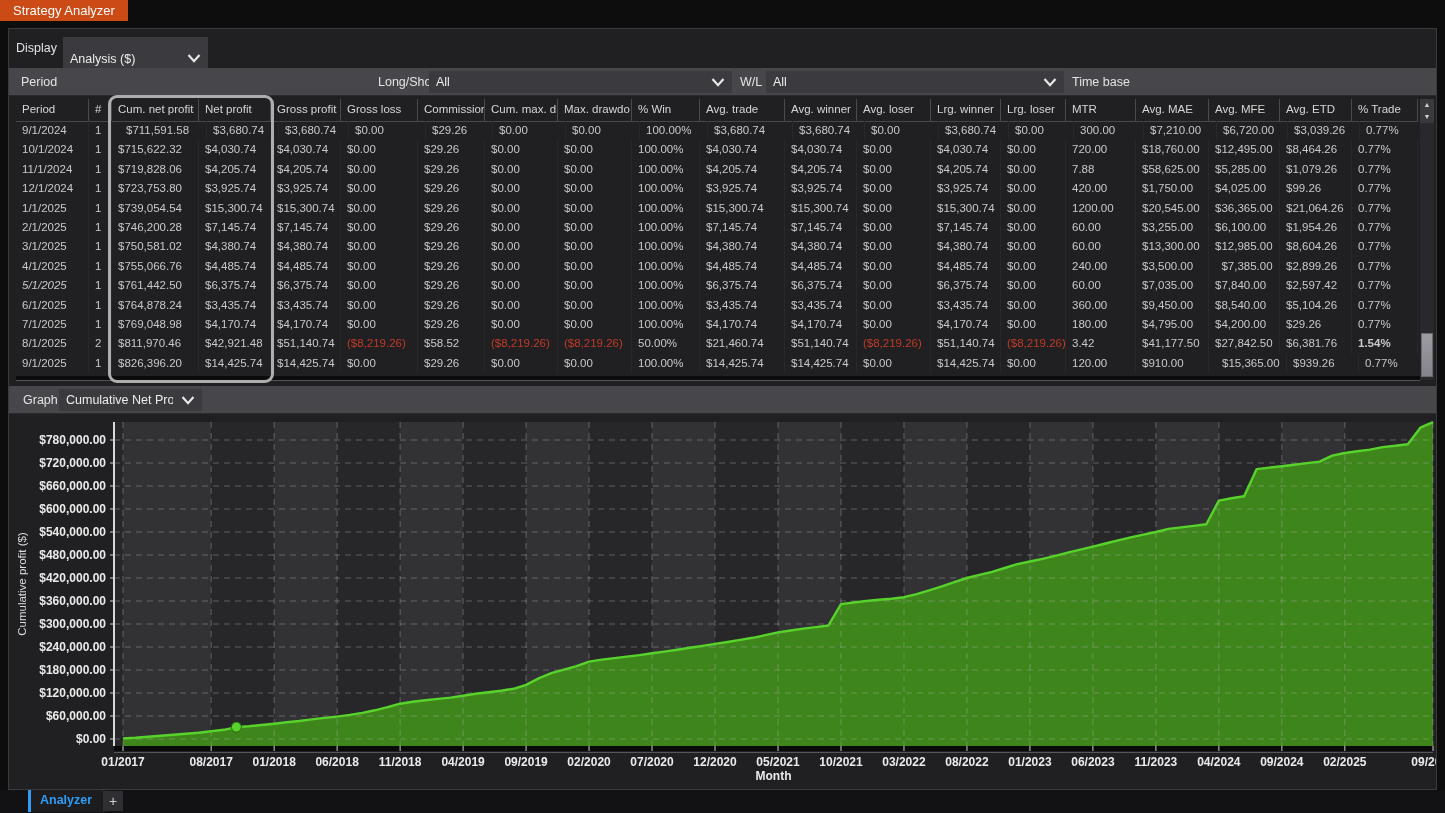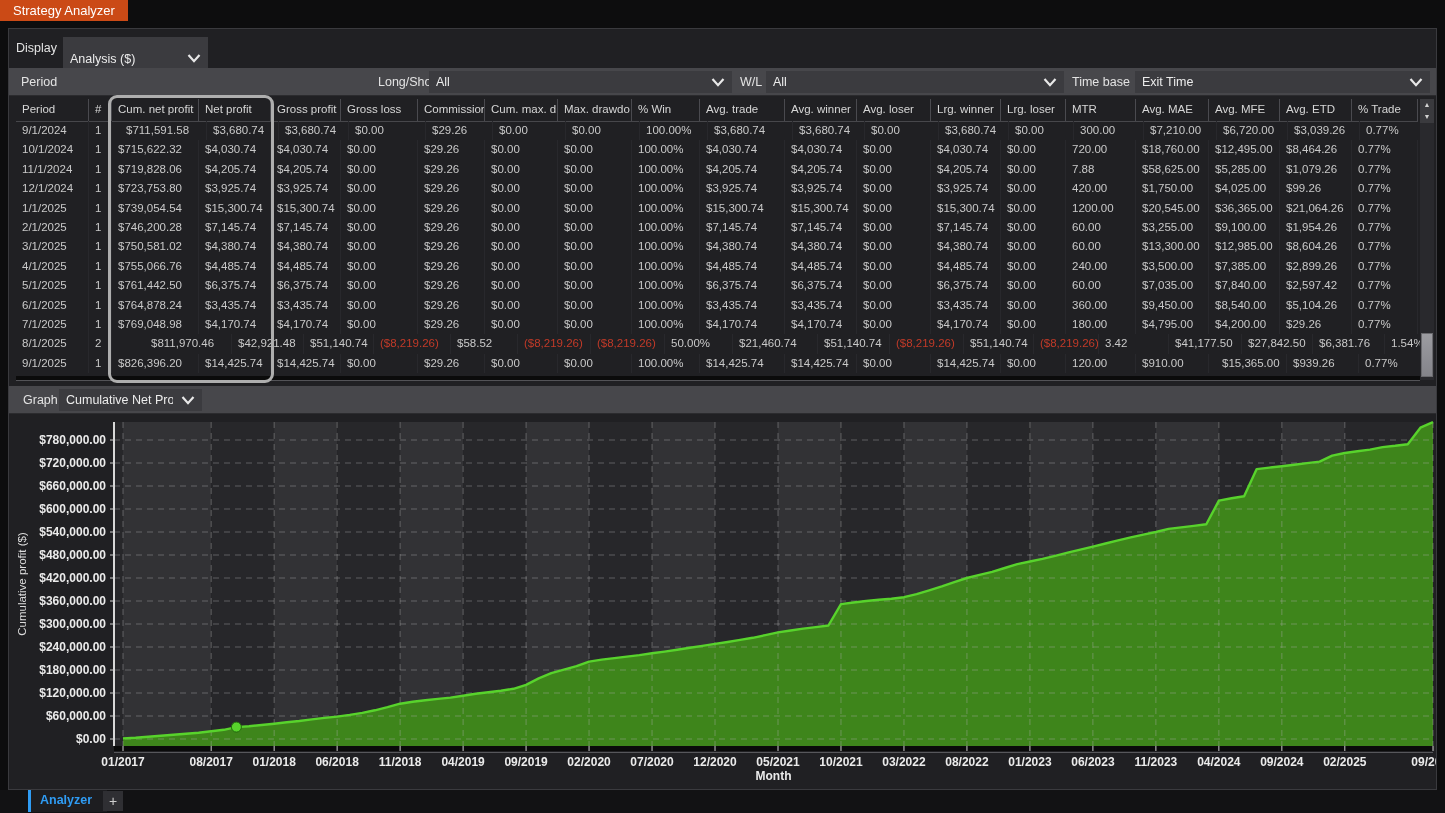--- a/index.html
+++ b/index.html
@@ -99,26 +99,20 @@
           </svg>
       </div>
       <span class="lbl" id="wl-lbl">W/L</span>
       <div class="dd" id="wl-dd">
         <span class="ddtext">All</span>
         <svg class="chev" width="14" height="9" viewBox="0 0 14 9">
           <path d="M1.5 1 L7 7.2 L12.5 1" fill="none" stroke="#e8e8e8" stroke-width="2.2"></path>
           </svg>
       </div>
       <span class="lbl" id="tb-lbl">Time base</span>
-      <div class="dd" id="tb-dd">
-        <span class="ddtext">Exit Time</span>
-        <svg class="chev" width="14" height="9" viewBox="0 0 14 9">
-          <path d="M1.5 1 L7 7.2 L12.5 1" fill="none" stroke="#e8e8e8" stroke-width="2.2"></path>
-          </svg>
-      </div>
     </div>
 
     <div class="table-head" id="thead">
         <div class="th" style="width: 73px;">Period</div>
         <div class="th" style="width: 23px;">#</div>
         <div class="th" style="width: 87px;">Cum. net profit</div>
         <div class="th" style="width: 72px;">Net profit</div>
         <div class="th" style="width: 70px;">Gross profit</div>
         <div class="th" style="width: 77px;">Gross loss</div>
         <div class="th" style="width: 67px;">Commission</div>
@@ -258,21 +252,21 @@
           <div class="td" style="width: 73px;">$0.00</div>
           <div class="td" style="width: 74px;">$0.00</div>
           <div class="td" style="width: 68px;">100.00%</div>
           <div class="td" style="width: 85px;">$7,145.74</div>
           <div class="td" style="width: 72px;">$7,145.74</div>
           <div class="td" style="width: 74px;">$0.00</div>
           <div class="td" style="width: 70px;">$7,145.74</div>
           <div class="td" style="width: 65px;">$0.00</div>
           <div class="td" style="width: 70px;">60.00</div>
           <div class="td" style="width: 73px;">$3,255.00</div>
-          <div class="td" style="width: 71px;">$9,100.00</div>
+          <div class="td" style="width: 71px;">$6,100.00</div>
           <div class="td" style="width: 72px;">$1,954.26</div>
           <div class="td" style="width: 66px;">0.77%</div>
         </div>
         <div class="trow">
           <div class="td" style="width: 73px;">3/1/2025</div>
           <div class="td" style="width: 23px;">1</div>
           <div class="td" style="width: 87px;">$750,581.02</div>
           <div class="td" style="width: 72px;">$4,380.74</div>
           <div class="td" style="width: 70px;">$4,380.74</div>
           <div class="td" style="width: 77px;">$0.00</div>
@@ -302,26 +296,26 @@
           <div class="td" style="width: 73px;">$0.00</div>
           <div class="td" style="width: 74px;">$0.00</div>
           <div class="td" style="width: 68px;">100.00%</div>
           <div class="td" style="width: 85px;">$4,485.74</div>
           <div class="td" style="width: 72px;">$4,485.74</div>
           <div class="td" style="width: 74px;">$0.00</div>
           <div class="td" style="width: 70px;">$4,485.74</div>
           <div class="td" style="width: 65px;">$0.00</div>
           <div class="td" style="width: 70px;">240.00</div>
           <div class="td" style="width: 73px;">$3,500.00</div>
-          <div class="td" style="width: 71px;">$7,385.00</div>
+          <div class="td" style="width: 71px; text-align: center;">$7,385.00</div>
           <div class="td" style="width: 72px;">$2,899.26</div>
           <div class="td" style="width: 66px;">0.77%</div>
         </div>
         <div class="trow">
-          <div class="td" style="width: 73px;">5/1/2025</div>
+          <div class="td" style="width: 73px; font-style: italic;">5/1/2025</div>
           <div class="td" style="width: 23px;">1</div>
           <div class="td" style="width: 87px;">$761,442.50</div>
           <div class="td" style="width: 72px;">$6,375.74</div>
           <div class="td" style="width: 70px;">$6,375.74</div>
           <div class="td" style="width: 77px;">$0.00</div>
           <div class="td" style="width: 67px;">$29.26</div>
           <div class="td" style="width: 73px;">$0.00</div>
           <div class="td" style="width: 74px;">$0.00</div>
           <div class="td" style="width: 68px;">100.00%</div>
           <div class="td" style="width: 85px;">$6,375.74</div>
@@ -375,38 +369,38 @@
           <div class="td" style="width: 65px;">$0.00</div>
           <div class="td" style="width: 70px;">180.00</div>
           <div class="td" style="width: 73px;">$4,795.00</div>
           <div class="td" style="width: 71px;">$4,200.00</div>
           <div class="td" style="width: 72px;">$29.26</div>
           <div class="td" style="width: 66px;">0.77%</div>
         </div>
         <div class="trow">
           <div class="td" style="width: 73px;">8/1/2025</div>
           <div class="td" style="width: 23px;">2</div>
-          <div class="td" style="width: 87px; margin-left: 33px;">$811,970.46</div>
+          <div class="td" style="width: 87px;">$811,970.46</div>
           <div class="td" style="width: 72px;">$42,921.48</div>
           <div class="td" style="width: 70px;">$51,140.74</div>
           <div class="td neg" style="width: 77px;">($8,219.26)</div>
           <div class="td" style="width: 67px;">$58.52</div>
           <div class="td neg" style="width: 73px;">($8,219.26)</div>
           <div class="td neg" style="width: 74px;">($8,219.26)</div>
           <div class="td" style="width: 68px;">50.00%</div>
           <div class="td" style="width: 85px;">$21,460.74</div>
           <div class="td" style="width: 72px;">$51,140.74</div>
           <div class="td neg" style="width: 74px;">($8,219.26)</div>
           <div class="td" style="width: 70px;">$51,140.74</div>
           <div class="td neg" style="width: 65px;">($8,219.26)</div>
           <div class="td" style="width: 70px;">3.42</div>
           <div class="td" style="width: 73px;">$41,177.50</div>
           <div class="td" style="width: 71px;">$27,842.50</div>
           <div class="td" style="width: 72px;">$6,381.76</div>
-          <div class="td" style="width: 66px;">1.54%</div>
+          <div class="td" style="width: 66px; font-weight: bold;">1.54%</div>
         </div>
         <div class="trow">
           <div class="td" style="width: 73px;">9/1/2025</div>
           <div class="td" style="width: 23px;">1</div>
           <div class="td" style="width: 87px;">$826,396.20</div>
           <div class="td" style="width: 72px;">$14,425.74</div>
           <div class="td" style="width: 70px;">$14,425.74</div>
           <div class="td" style="width: 77px;">$0.00</div>
           <div class="td" style="width: 67px;">$29.26</div>
           <div class="td" style="width: 73px;">$0.00</div>

